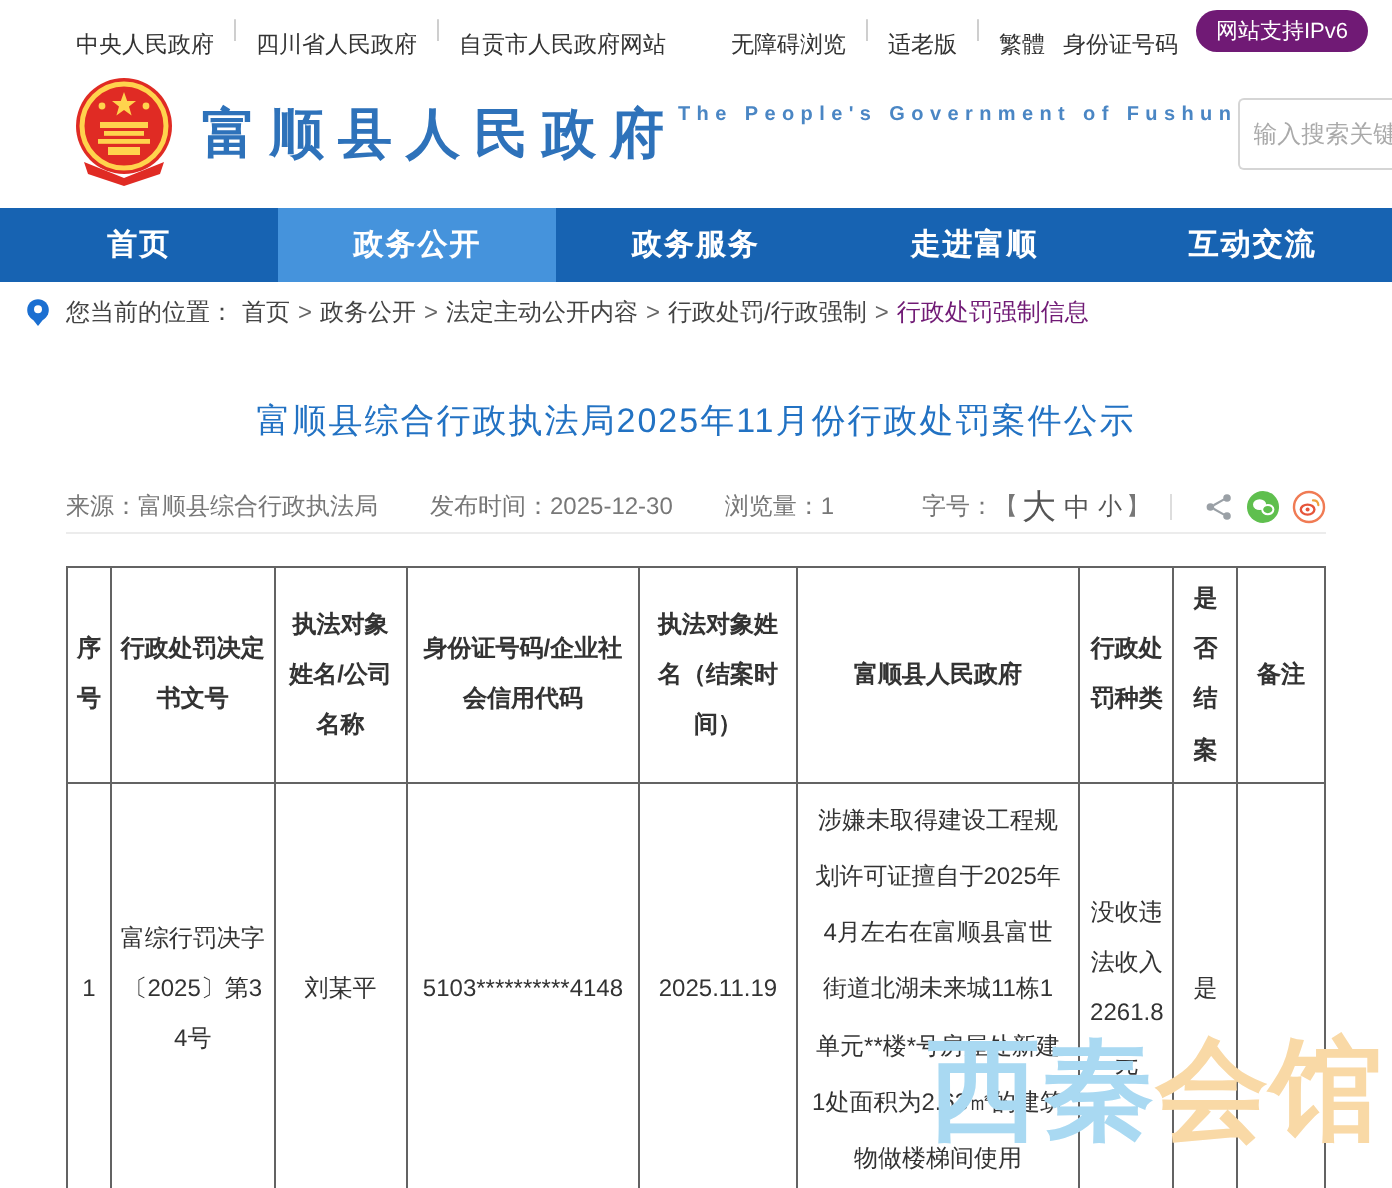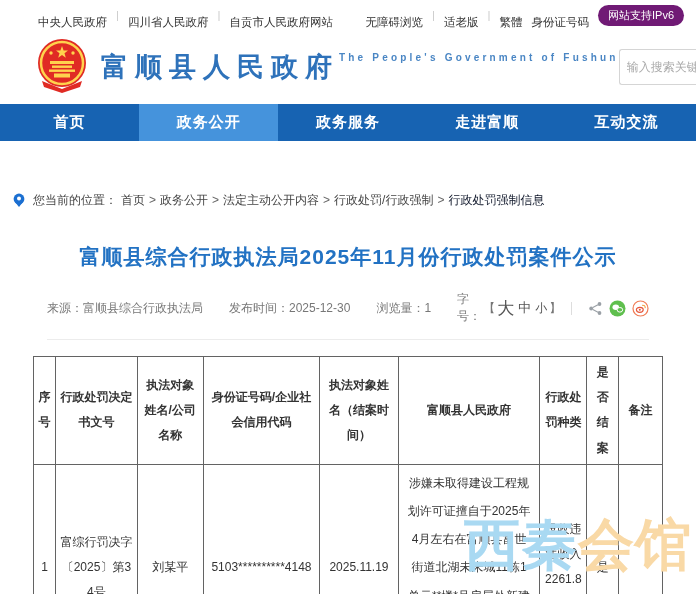--- a/index.html
+++ b/index.html
@@ -24,30 +24,30 @@
   .search input { width:254px; height:36px; border:1px solid #d5d5d5; border-right:none; border-radius:3px 0 0 3px; padding:0 7px; font-size:12px; color:#555; outline:none; }
   .search input::placeholder { color:#aaa; }
   .search-btn { width:58px; height:36px; background:#2a79cd; border:none; border-radius:0 3px 3px 0; display:flex; align-items:center; justify-content:center; cursor:pointer; }
 
   
   .nav { display:flex; background:#1763b2; height:37px; }
   .nav-item { flex:1; color:#fff; font-size:15px; font-weight:bold; display:flex; align-items:center; justify-content:center; cursor:pointer; letter-spacing:1px; }
   .nav-item.active { background:#4593dc; }
 
   
-  .breadcrumb { height:30px; display:flex; align-items:center; font-size:12px; color:#444; padding:0 12px;margin-top:44px; }
+  .breadcrumb { height:30px; display:flex; align-items:center; font-size:12px; color:#444; padding:0 12px; }
   .bc-pin { margin-right:7px; display:flex; align-items:center; }
   .crumb { color:#444; cursor:pointer; margin:0 4px; white-space:nowrap; }
   .crumb-sep { color:#666; }
-  .crumb.last { color:#0f172a; }
+  .crumb.last { color:#701a75; }
   .bc-prefix { white-space:nowrap; }
 
   
-  .article-title { text-align:center; color:#2272c3; font-size:21px; font-weight:bold; margin:28px 40px 0; letter-spacing:1px; }
-  .meta { display:flex; align-items:center; margin:20px 47px 0; padding-bottom:14px; border-bottom:1px solid #ececec; font-size:12px; color:#777; }
+  .article-title { text-align:center; color:#2272c3; font-size:17px; font-weight:normal; margin:28px 40px 0; letter-spacing:1px; }
+  .meta { display:flex; align-items:center; margin:20px 33px 0; padding-bottom:1px; border-bottom:1px solid #ececec; font-size:12px; color:#777; }
   .meta-item { margin-right:26px; white-space:nowrap; }
   .meta-right { margin-left:auto; display:flex; align-items:center; color:#777; }
   .fs-opt { cursor:pointer; margin:0 2px; color:#555; }
   .fs-big { font-size:17px; }
   .fs-mid { font-size:13px; }
   .fs-sml { font-size:12px; }
   .meta-div { width:1px; height:13px; background:#ddd; margin:0 10px; }
   .share-ic { margin-left:6px; cursor:pointer; display:flex; align-items:center; }
 
   

